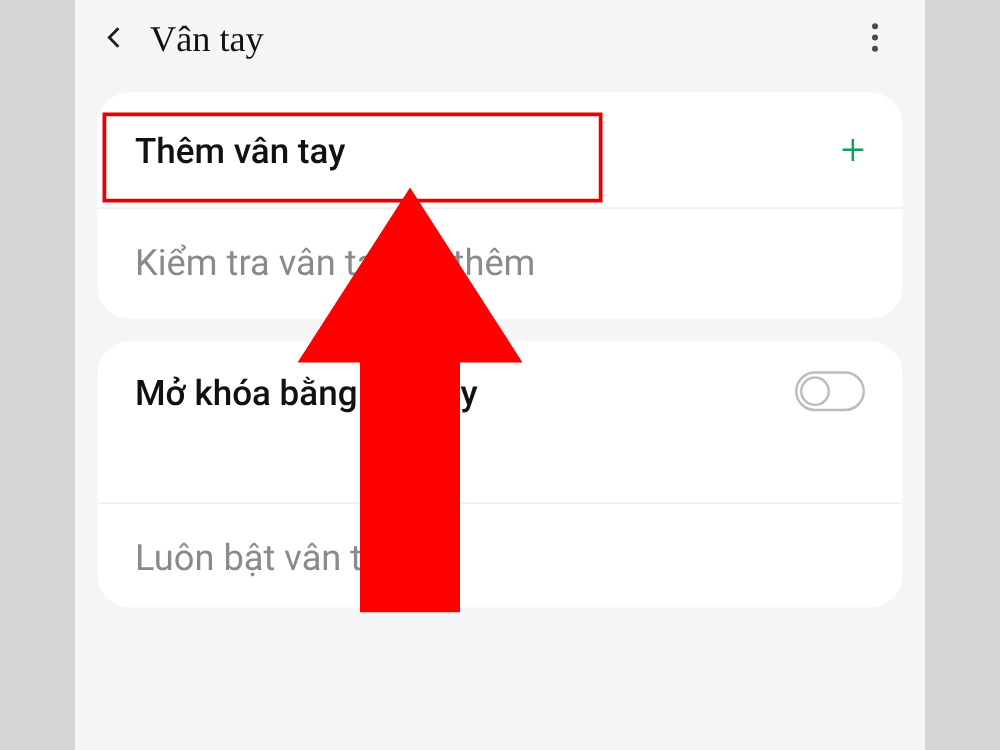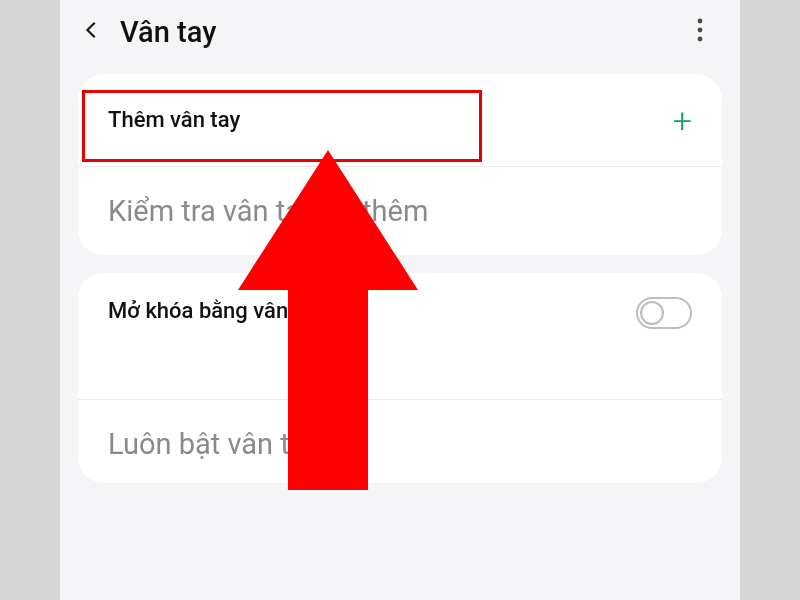--- a/index.html
+++ b/index.html
@@ -28,20 +28,21 @@
     display: flex; align-items: center; justify-content: center;
     cursor: pointer;
   }
   .back-btn svg { width: 22px; height: 22px; stroke: #1a1a1a; stroke-width: 2.4; fill: none; }
   .header-title {
     flex: 1;
     font-size: 29px;
     font-weight: 500;
     color: #111;
     padding-left: 6px;
+    font-family: Liberation Serif, serif;
   }
   .more-btn {
     width: 44px; height: 44px;
     display: flex; align-items: center; justify-content: center;
     cursor: pointer;
   }
   .more-btn svg { width: 6px; height: 24px; fill: #4a4a4a; }
   .card {
     background: #fff;
     border-radius: 26px;
@@ -51,21 +52,21 @@
   }
   .row {
     padding: 26px 30px;
     display: flex;
     align-items: center;
     cursor: pointer;
   }
   .row + .row { border-top: 1px solid #eceaeb; }
   .row-text {
     flex: 1;
-    font-size: 22px;
+    font-size: 28px;
     font-weight: 500;
     color: #111;
     line-height: 1.25;
   }
   .row-text.sub {
     font-size: 29px;
     font-weight: 400;
     color: #8a8a8e;
   }
   .plus {

